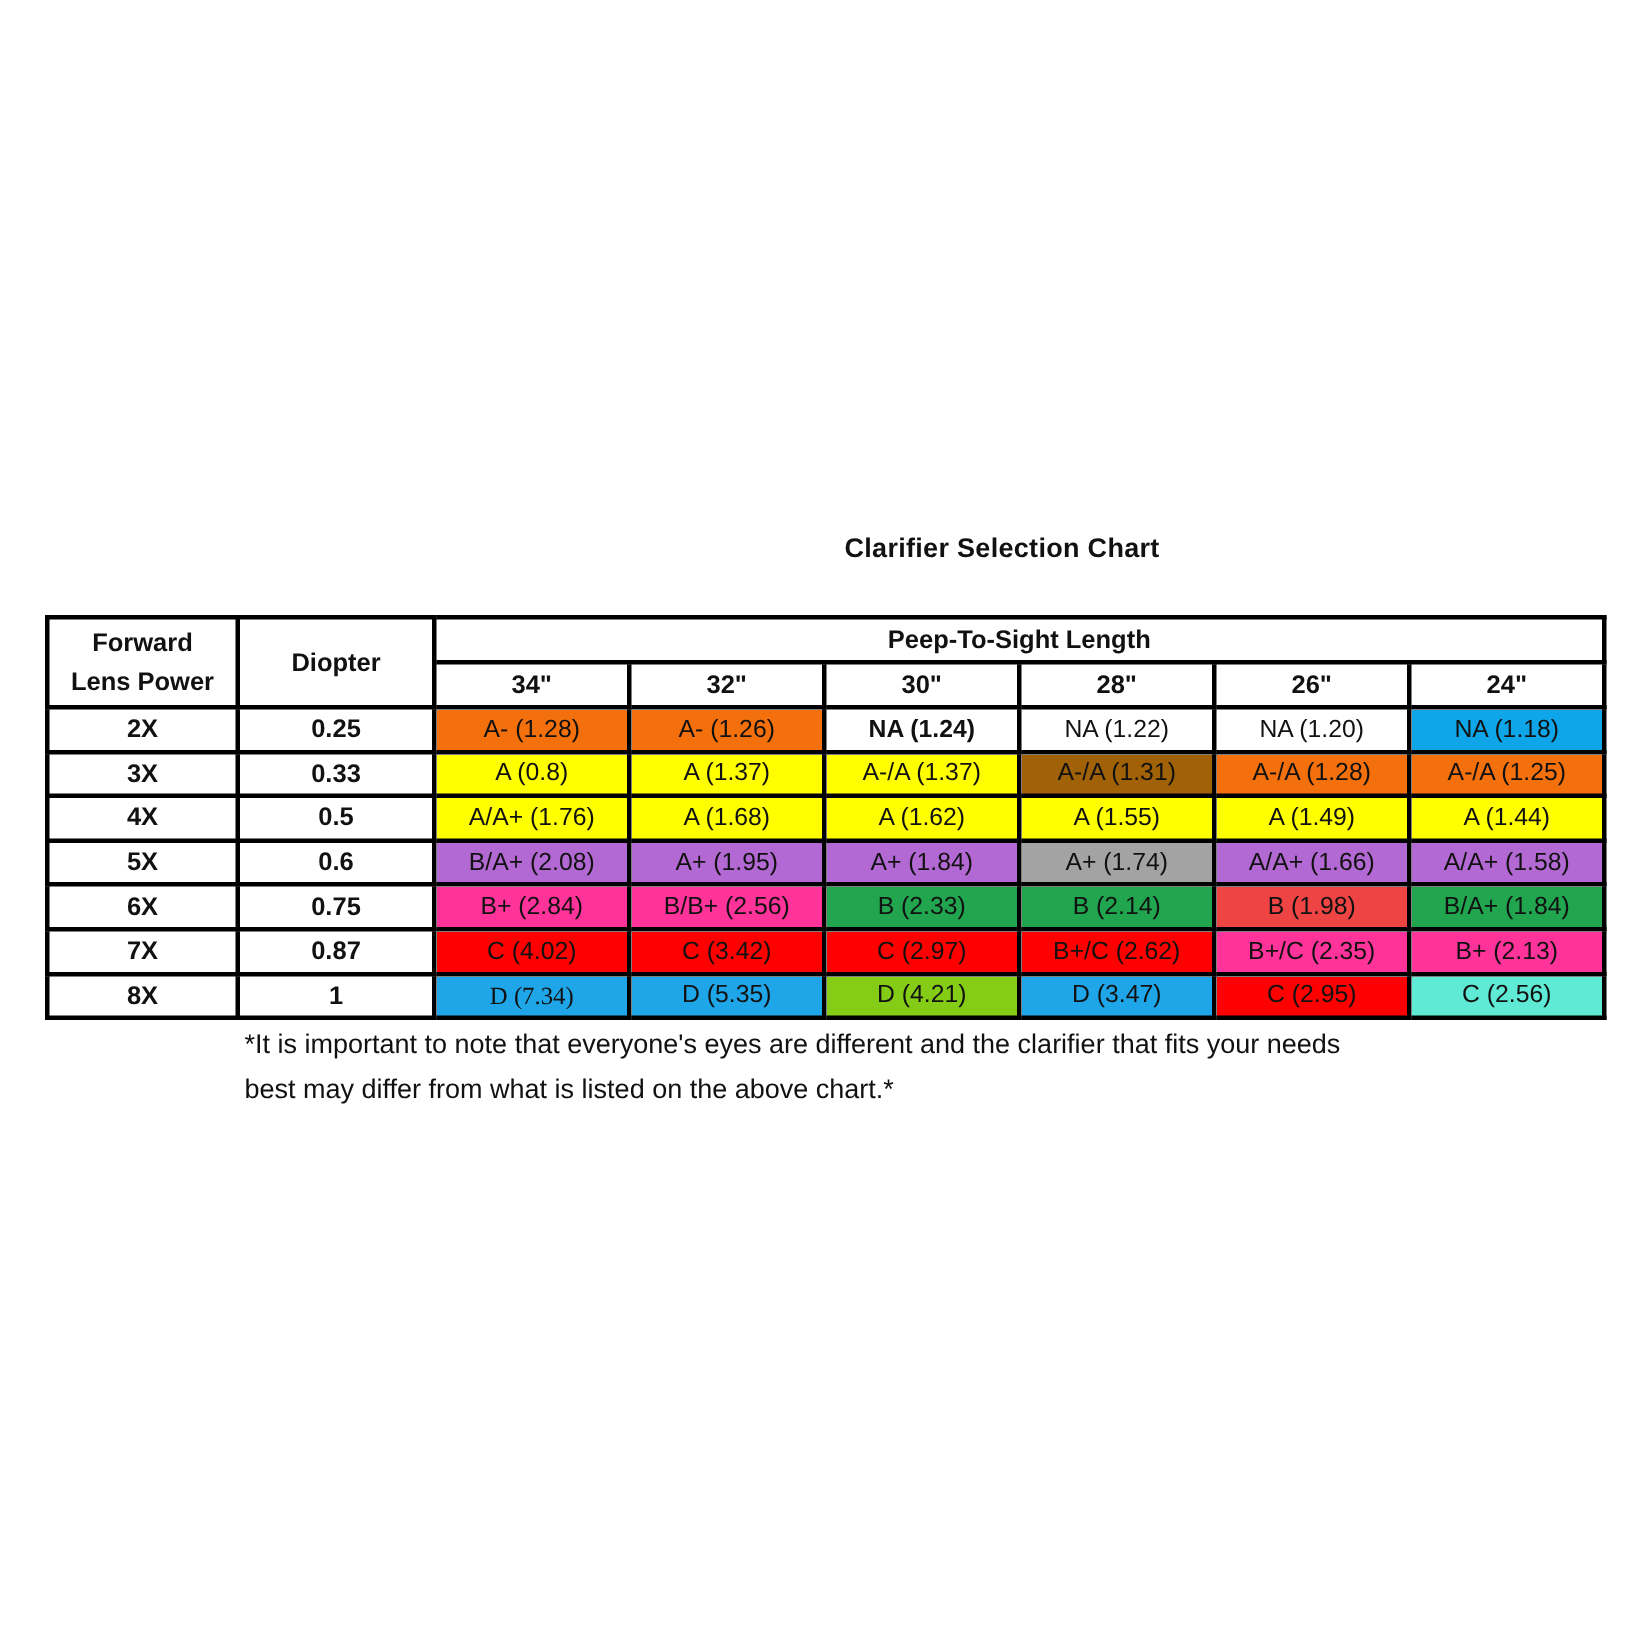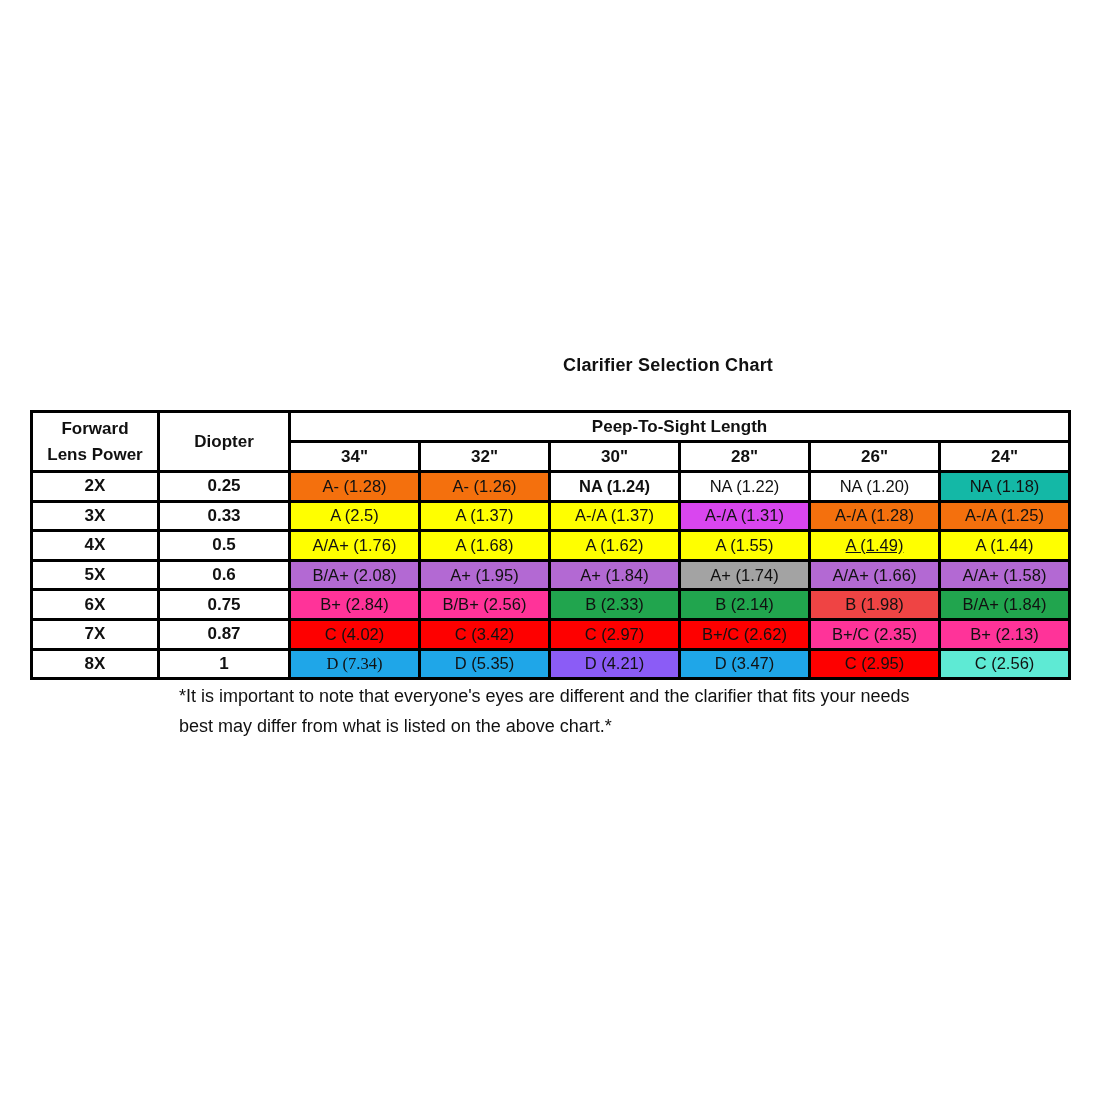--- a/index.html
+++ b/index.html
@@ -49,21 +49,21 @@
     font-weight: bold;
     font-size: 17px;
     background: #ffffff;
   }
   td.data-cell {
     font-size: 16.5px;
     font-weight: normal;
   }
   #footnote {
     position: absolute;
-    left: 179px;
+    left: 163px;
     top: 682px;
     font-size: 18px;
     line-height: 29.5px;
     white-space: nowrap;
   }
 </style>
 </head>
 <body>
 
 <div id="canvas">
@@ -101,40 +101,40 @@
     </thead>
     <tbody id="table-body">
         <tr>
           <td class="label-cell">2X</td>
           <td class="label-cell">0.25</td>
           <td class="data-cell" style="background-color: rgb(244, 112, 13);">A- (1.28)</td>
           <td class="data-cell" style="background-color: rgb(244, 112, 13);">A- (1.26)</td>
           <td class="data-cell" style="background-color: rgb(255, 255, 255); font-weight: bold;">NA (1.24)</td>
           <td class="data-cell" style="background-color: rgb(255, 255, 255);">NA (1.22)</td>
           <td class="data-cell" style="background-color: rgb(255, 255, 255);">NA (1.20)</td>
-          <td class="data-cell" style="background-color: #14b8a6; margin-top: 38px;">NA (1.18)</td>
+          <td class="data-cell" style="background-color: #0ea5e9; margin-top: 38px;">NA (1.18)</td>
         </tr>
         <tr>
           <td class="label-cell">3X</td>
           <td class="label-cell">0.33</td>
-          <td class="data-cell" style="background-color: rgb(255, 255, 0);">A (2.5)</td>
+          <td class="data-cell" style="background-color: rgb(255, 255, 0);">A (0.8)</td>
           <td class="data-cell" style="background-color: rgb(255, 255, 0);">A (1.37)</td>
           <td class="data-cell" style="background-color: rgb(255, 255, 0);">A-/A (1.37)</td>
-          <td class="data-cell" style="background-color: #d946ef;">A-/A (1.31)</td>
+          <td class="data-cell" style="background-color: #a16207;">A-/A (1.31)</td>
           <td class="data-cell" style="background-color: rgb(244, 112, 13);">A-/A (1.28)</td>
           <td class="data-cell" style="background-color: rgb(244, 112, 13);">A-/A (1.25)</td>
         </tr>
         <tr>
           <td class="label-cell">4X</td>
           <td class="label-cell">0.5</td>
           <td class="data-cell" style="background-color: rgb(255, 255, 0);">A/A+ (1.76)</td>
           <td class="data-cell" style="background-color: rgb(255, 255, 0);">A (1.68)</td>
           <td class="data-cell" style="background-color: rgb(255, 255, 0);">A (1.62)</td>
           <td class="data-cell" style="background-color: rgb(255, 255, 0);">A (1.55)</td>
-          <td class="data-cell" style="background-color: rgb(255, 255, 0); text-decoration: underline;">A (1.49)</td>
+          <td class="data-cell" style="background-color: rgb(255, 255, 0);">A (1.49)</td>
           <td class="data-cell" style="background-color: rgb(255, 255, 0);">A (1.44)</td>
         </tr>
         <tr>
           <td class="label-cell">5X</td>
           <td class="label-cell">0.6</td>
           <td class="data-cell" style="background-color: rgb(179, 105, 211);">B/A+ (2.08)</td>
           <td class="data-cell" style="background-color: rgb(179, 105, 211);">A+ (1.95)</td>
           <td class="data-cell" style="background-color: rgb(179, 105, 211);">A+ (1.84)</td>
           <td class="data-cell" style="background-color: #a3a3a3;">A+ (1.74)</td>
           <td class="data-cell" style="background-color: rgb(179, 105, 211);">A/A+ (1.66)</td>
@@ -158,21 +158,21 @@
           <td class="data-cell" style="background-color: rgb(254, 0, 0);">C (2.97)</td>
           <td class="data-cell" style="background-color: rgb(254, 0, 0);">B+/C (2.62)</td>
           <td class="data-cell" style="background-color: rgb(255, 51, 153);">B+/C (2.35)</td>
           <td class="data-cell" style="background-color: rgb(255, 51, 153);">B+ (2.13)</td>
         </tr>
         <tr>
           <td class="label-cell">8X</td>
           <td class="label-cell">1</td>
           <td class="data-cell" style="background-color: rgb(31, 166, 232); font-family: Liberation Serif, serif;">D (7.34)</td>
           <td class="data-cell" style="background-color: rgb(31, 166, 232);">D (5.35)</td>
-          <td class="data-cell" style="background-color: #8b5cf6;">D (4.21)</td>
+          <td class="data-cell" style="background-color: #84cc16;">D (4.21)</td>
           <td class="data-cell" style="background-color: rgb(31, 166, 232);">D (3.47)</td>
           <td class="data-cell" style="background-color: rgb(254, 0, 0);">C (2.95)</td>
           <td class="data-cell" style="background-color: #5eead4;">C (2.56)</td>
         </tr>
       </tbody>
   </table>
 
   <div id="footnote">
     <div>*It is important to note that everyone's eyes are different and the clarifier that fits your needs</div>
     <div>best may differ from what is listed on the above chart.*</div>

